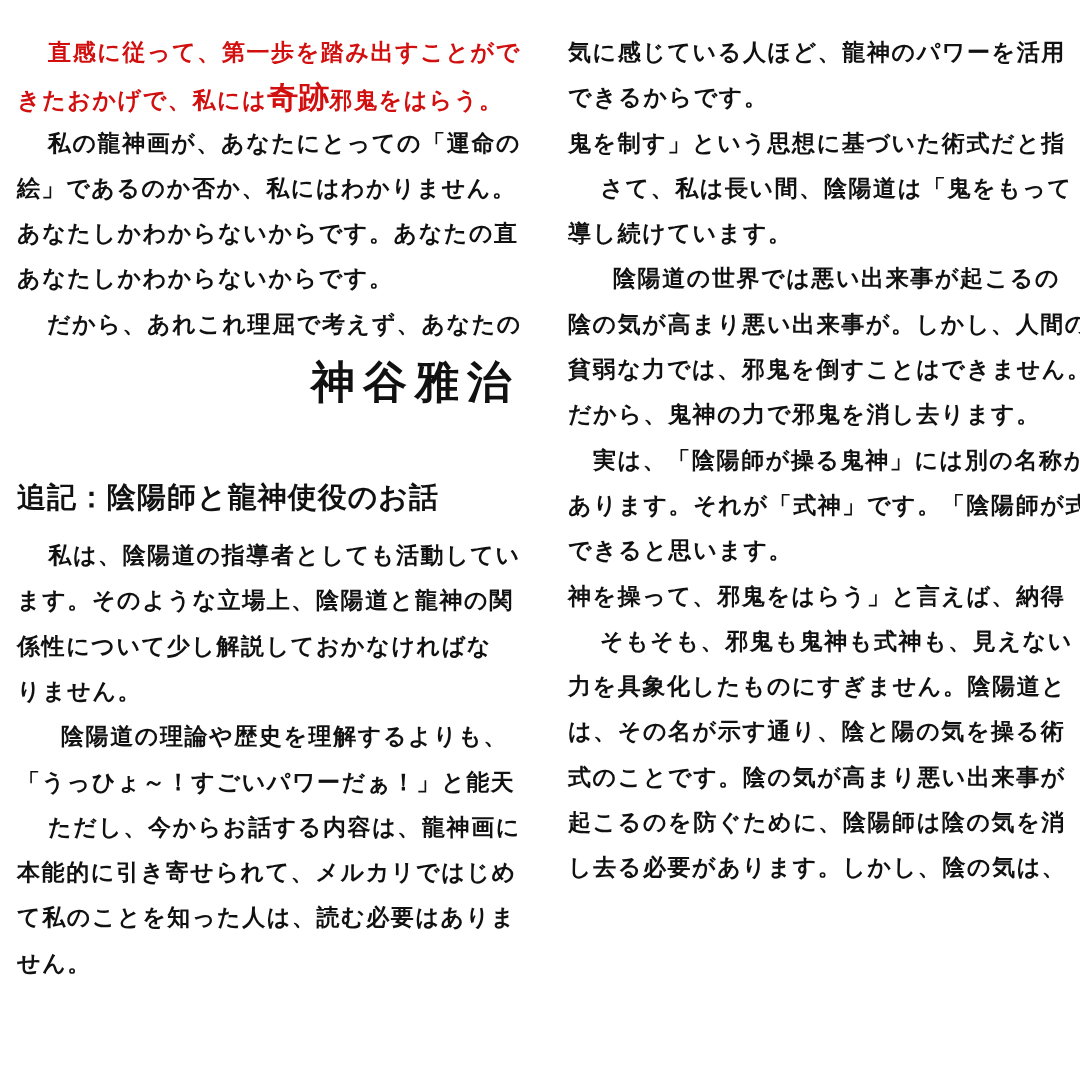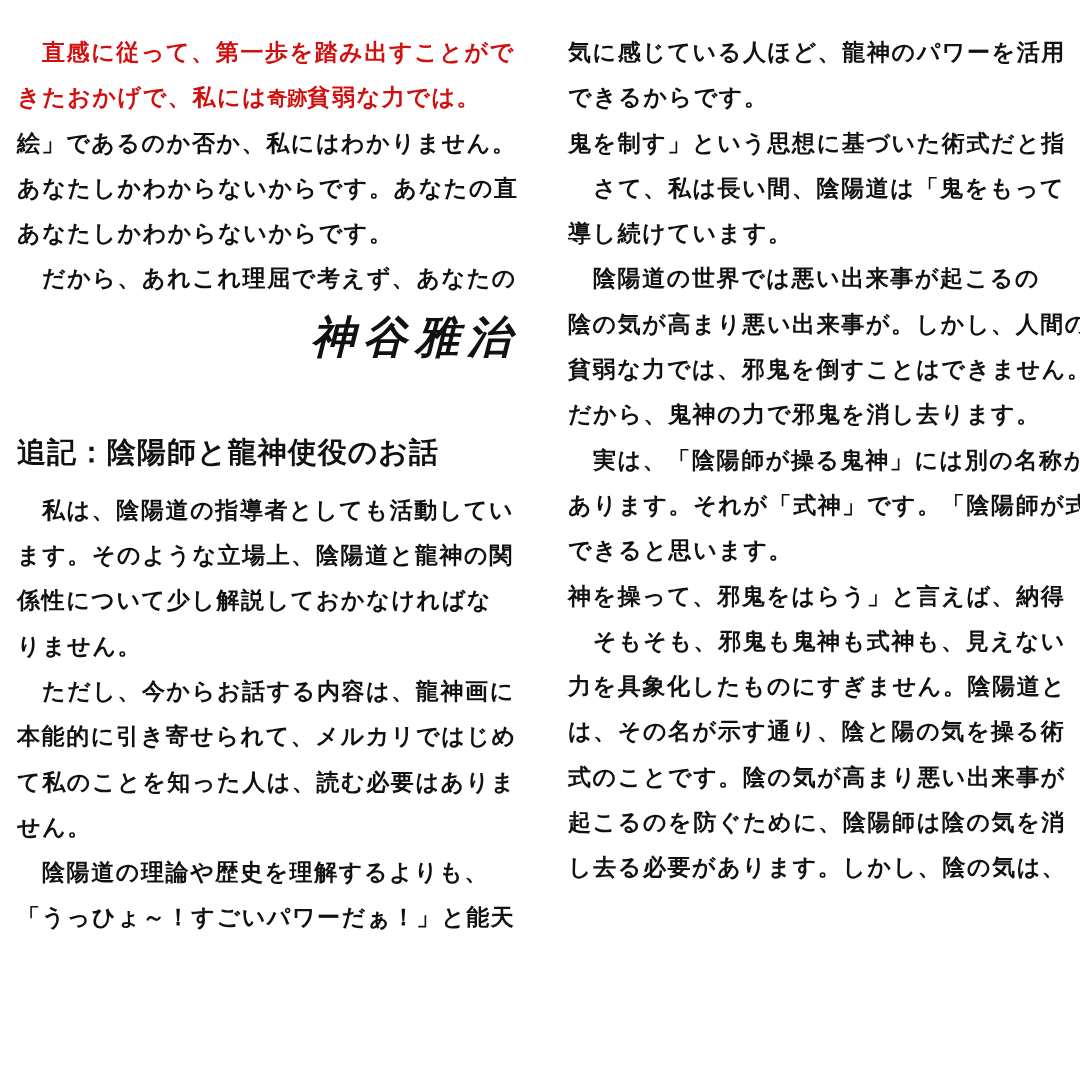--- a/index.html
+++ b/index.html
@@ -23,55 +23,55 @@
     .col-right { left: 568px; width: 512px; }
 
     .line {
       font-size: 23px;
       font-weight: bold;
       height: 45.3px;
       line-height: 45.3px;
       white-space: nowrap;
       letter-spacing: 1.6px;
     }
-    .indent { padding-left: 25px; }
+    .indent { padding-left: 25px; text-align: center; }
     .red { color: #d10f0f; }
-    .big { font-size: 20px; letter-spacing: 0; }
+    .big { font-size: 31px; letter-spacing: 0; }
 
     .signature {
       height: 70px;
       line-height: 70px;
       text-align: right;
       font-family: "DejaVu Serif", "Liberation Serif", serif;
       font-size: 44px;
       font-weight: bold;
       letter-spacing: 8px;
       padding-right: 8px;
-      font-style: italic;
     }
     .spacer { height: 52px; }
     .heading {
       font-size: 29px;
       font-weight: bold;
       height: 56px;
       line-height: 56px;
       letter-spacing: 1px;
       margin-bottom: 8px;
     }
   </style>
 </head>
 <body>
 
 <div class="col col-left">
   <div class="line indent red">直感に従って、第一歩を踏み出すことがで</div>
   <div class="line red">
-    <span>きたおかげで、私には</span><span class="big">奇跡</span><span>貧弱な力では。</span>
+    <span>きたおかげで、私には</span><span class="big">奇跡</span><span>邪鬼をはらう。</span>
   </div>
 
   <div>
+    <div class="line indent">私の龍神画が、あなたにとっての「運命の</div>
     <div class="line">絵」であるのか否か、私にはわかりません。</div>
     <div class="line">あなたしかわからないからです。あなたの直</div>
     <div class="line">あなたしかわからないからです。</div>
   </div>
 
   <div>
     <div class="line indent">だから、あれこれ理屈で考えず、あなたの</div>
   </div>
 
   <div class="signature">神谷雅治</div>
@@ -81,29 +81,29 @@
   <div class="heading">追記：陰陽師と龍神使役のお話</div>
 
   <div>
     <div class="line indent">私は、陰陽道の指導者としても活動してい</div>
     <div class="line">ます。そのような立場上、陰陽道と龍神の関</div>
     <div class="line">係性について少し解説しておかなければな</div>
     <div class="line">りません。</div>
   </div>
 
   <div>
+    <div class="line indent">陰陽道の理論や歴史を理解するよりも、</div>
+    <div class="line">「うっひょ～！すごいパワーだぁ！」と能天</div>
+  </div>
+
+  <div>
     <div class="line indent">ただし、今からお話する内容は、龍神画に</div>
     <div class="line">本能的に引き寄せられて、メルカリではじめ</div>
     <div class="line">て私のことを知った人は、読む必要はありま</div>
     <div class="line">せん。</div>
-  </div>
-
-  <div>
-    <div class="line indent">陰陽道の理論や歴史を理解するよりも、</div>
-    <div class="line">「うっひょ～！すごいパワーだぁ！」と能天</div>
   </div>
 </div>
 
 <div class="col col-right">
   <div>
     <div class="line">気に感じている人ほど、龍神のパワーを活用</div>
     <div class="line">できるからです。</div>
   </div>
 
   <div>

